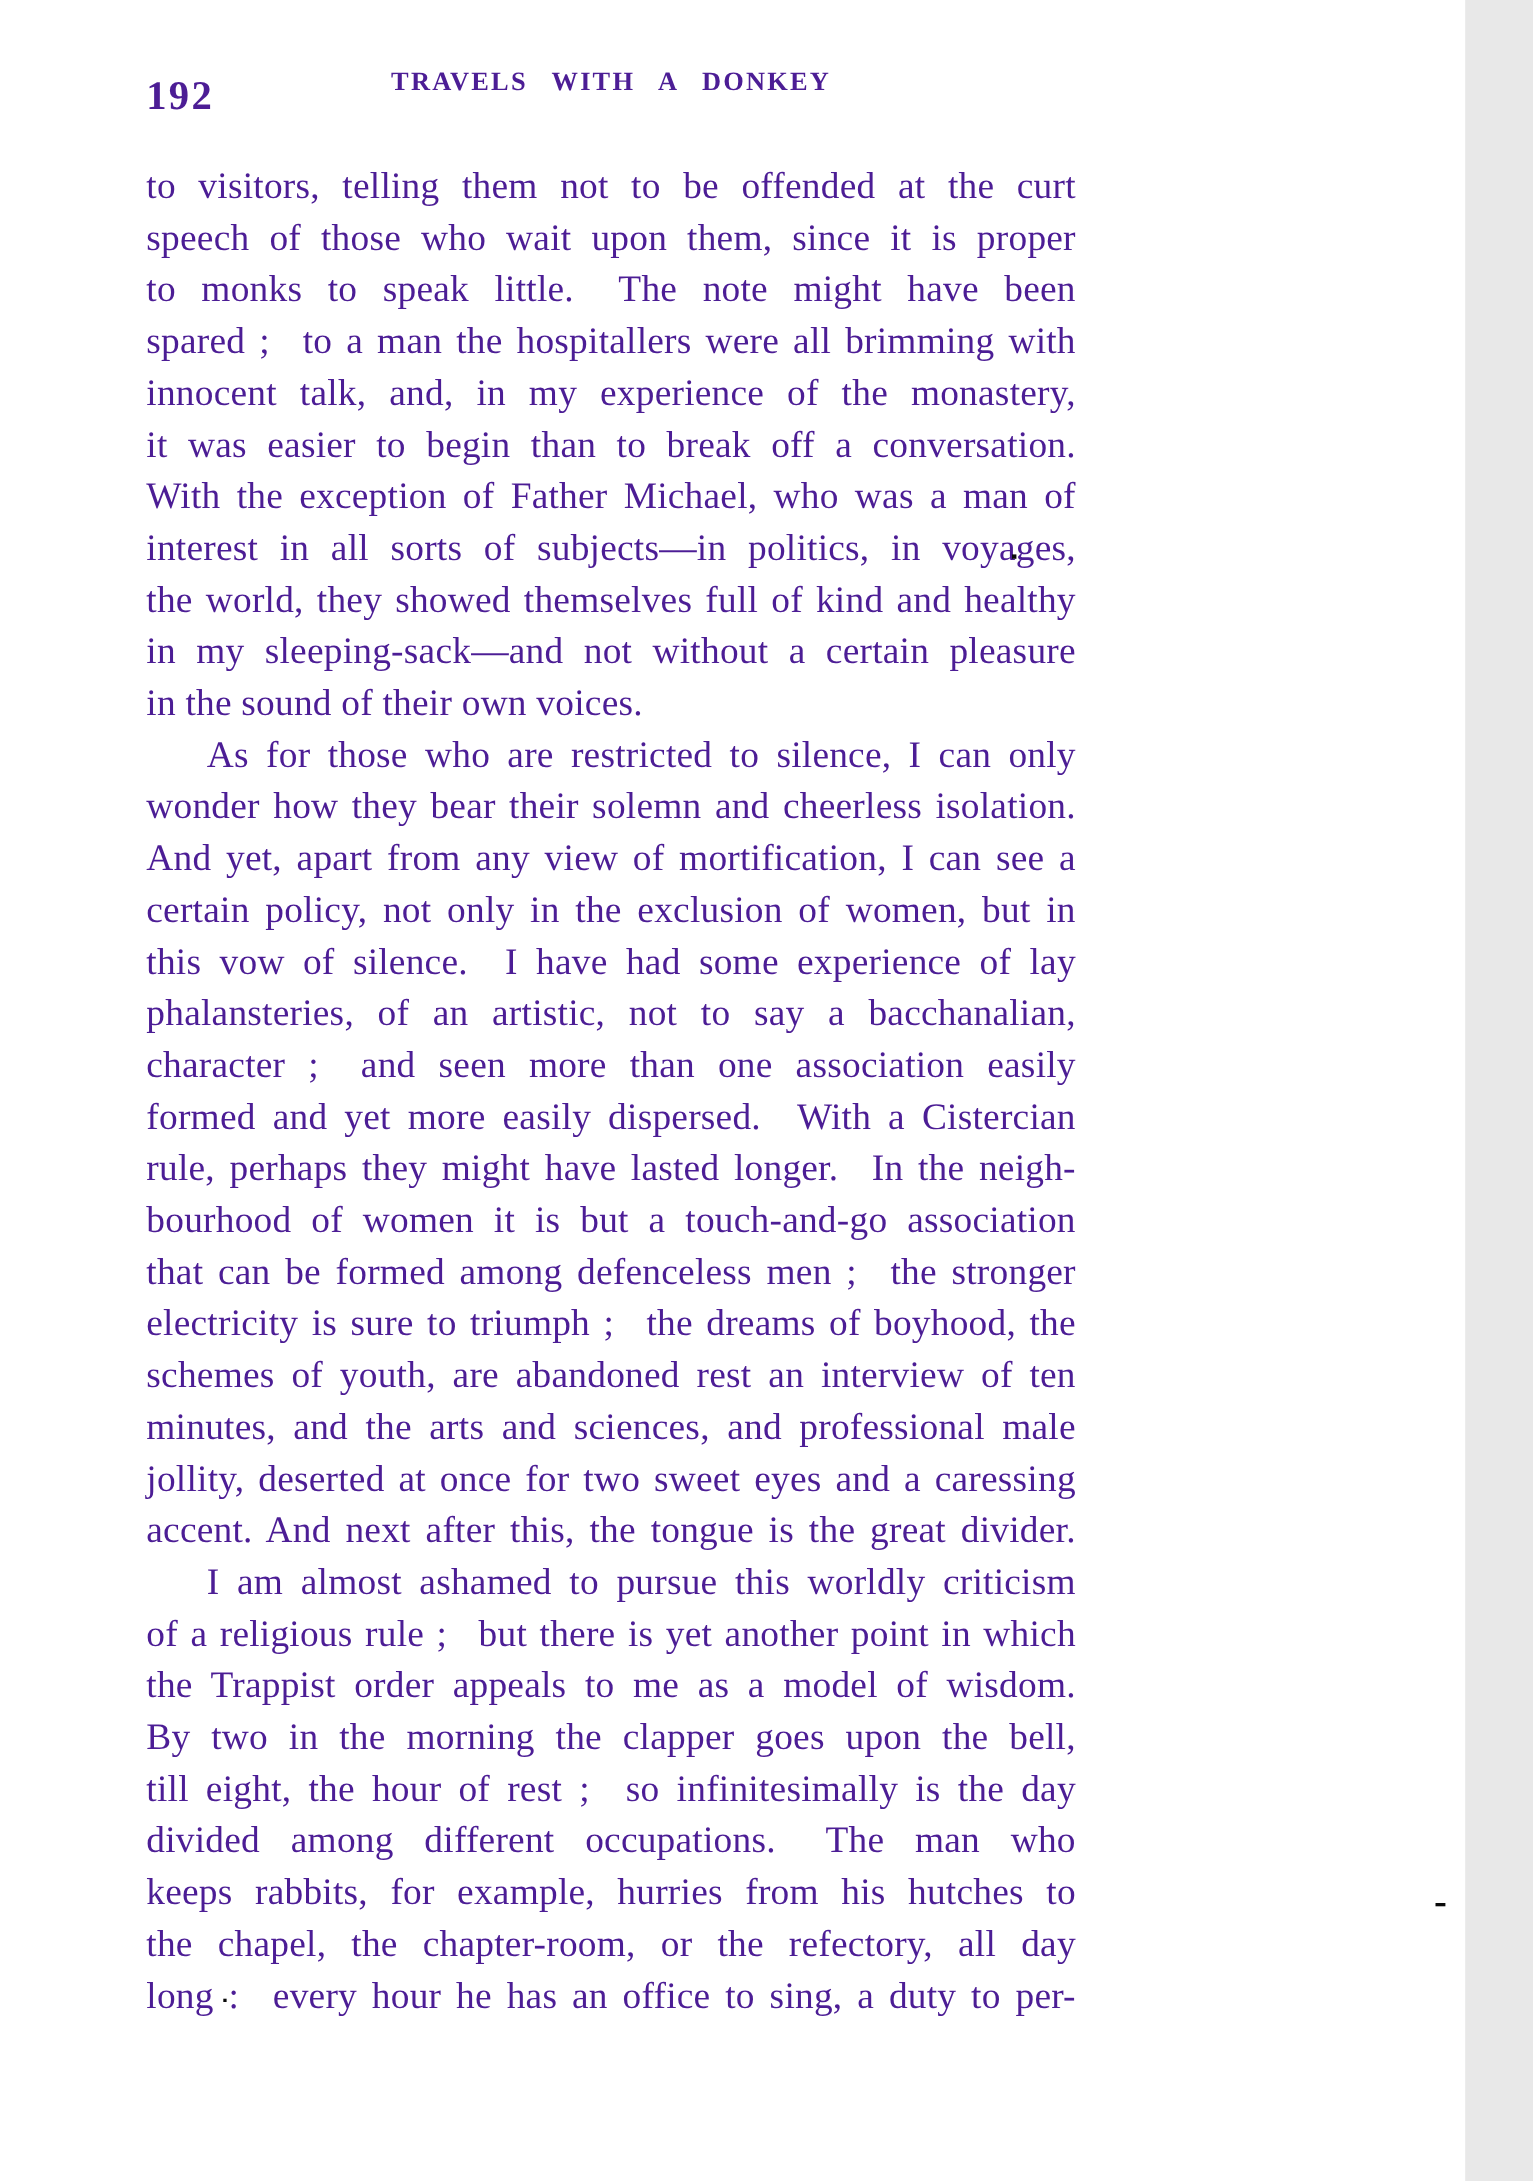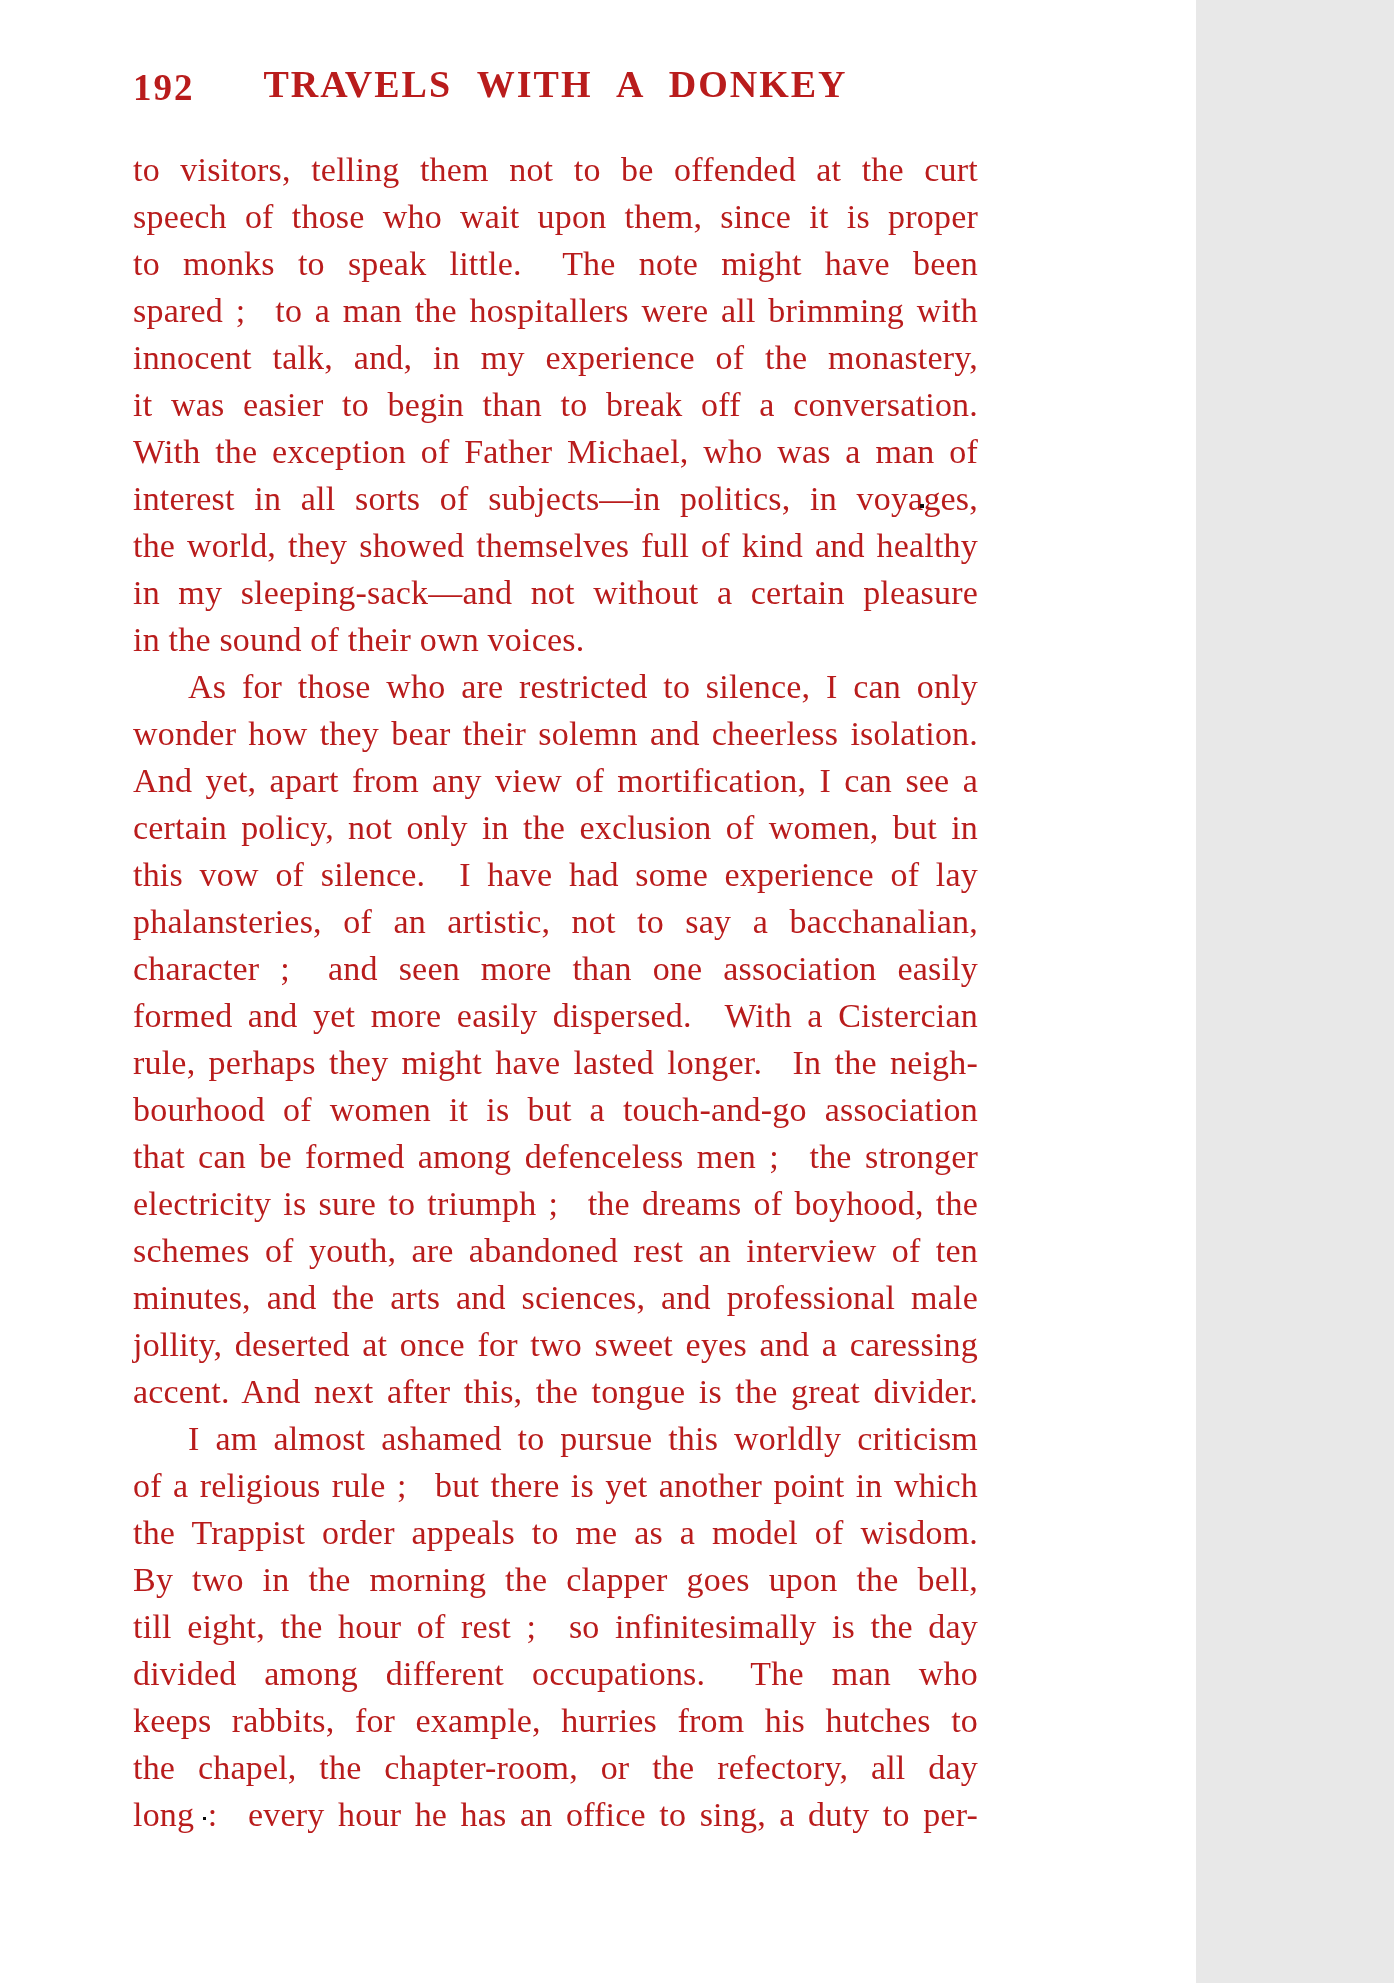--- a/index.html
+++ b/index.html
@@ -1,24 +1,24 @@
 <!DOCTYPE html>
 <html><head>
 <meta charset="utf-8">
 <style>
   html, body { margin: 0; padding: 0; }
   body { background: #e8e8e8; }
   .page {
     position: relative;
-    width: 1196px;
+    width: 1332px;
     height: 1983px;
     background: #ffffff;
     overflow: hidden;
     font-family: "Liberation Serif", "DejaVu Serif", serif;
-    color: #b91c1c;
+    color: #4c1d95;
   }
   .header {
     position: absolute;
     left: 133px;
     top: 62px;
     width: 845px;
     height: 52px;
   }
   .pagenum {
     position: absolute;
@@ -26,21 +26,21 @@
     top: 4px;
     font-size: 37px;
     font-weight: bold;
     letter-spacing: 2px;
   }
   .running-title {
     position: absolute;
     left: 0;
     width: 100%;
     text-align: center;
-    font-size: 38px;
+    font-size: 24px;
     font-weight: bold;
     letter-spacing: 2px;
     word-spacing: 14px;
     white-space: nowrap;
   }
   .body-text {
     position: absolute;
     left: 133px;
     top: 146px;
     width: 845px;

